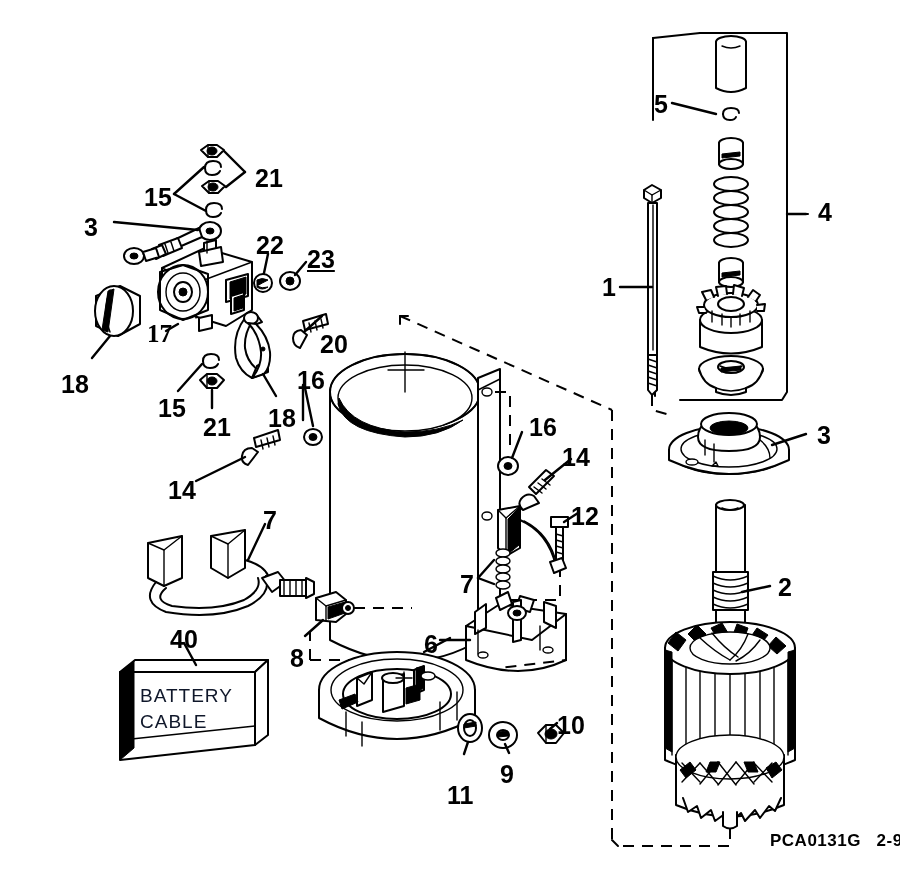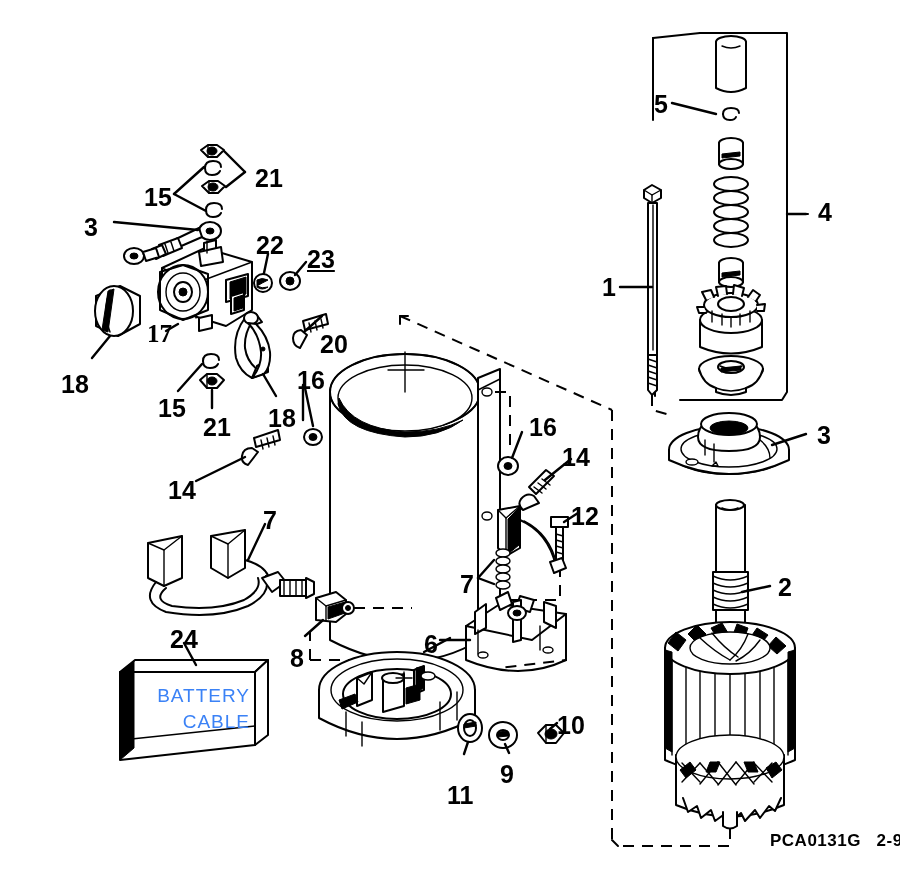--- a/index.html
+++ b/index.html
@@ -19,22 +19,22 @@
     color:#000;
     line-height:1;
     white-space:nowrap;
     letter-spacing:0px;
   }
   .boxlabel{
     position:absolute;
     font-family:"Liberation Sans", sans-serif;
     font-size:19px;
     font-weight:normal;
-    color:#3b82f6;
-    text-align:right;
+    color:#0f172a;
+    text-align:left;
     line-height:1.35;
     letter-spacing:1px;
     white-space:pre;
   }
   .footer{
     position:absolute;
     font-family:"Liberation Sans", sans-serif;
     font-weight:bold;
     font-size:17px;
     color:#000;
@@ -558,20 +558,20 @@
   <div class="callout" style="left:297px;top:368px;">16</div>
   <div class="callout" style="left:529px;top:415px;">16</div>
   <div class="callout" style="left:147px;top:321px;font-family:Liberation Serif, serif;">17</div>
   <div class="callout" style="left:61px;top:372px;">18</div>
   <div class="callout" style="left:268px;top:406px;">18</div>
   <div class="callout" style="left:320px;top:300px;margin-top:32px;">20</div>
   <div class="callout" style="left:255px;top:166px;">21</div>
   <div class="callout" style="left:203px;top:415px;">21</div>
   <div class="callout" style="left:256px;top:233px;">22</div>
   <div class="callout" style="left:307px;top:247px;text-decoration:underline;">23</div>
-  <div class="callout" style="left:170px;top:627px;">24</div>
+  <div class="callout" style="left:170px;top:627px;">40</div>
 
   <div class="boxlabel" style="left:140px;top:683px;width:110px;">BATTERY
 CABLE</div>
 
   <div class="footer" style="left:770px;top:831px;">PCA0131G   2-95</div>
 
 </div>
 
 </body></html>

